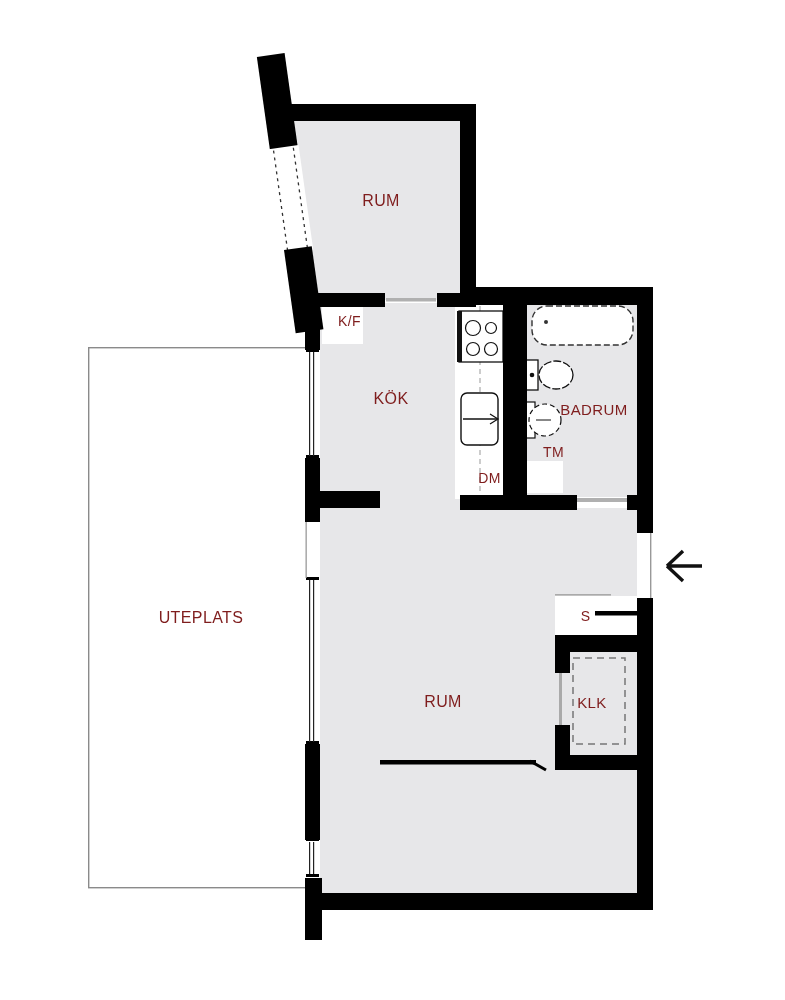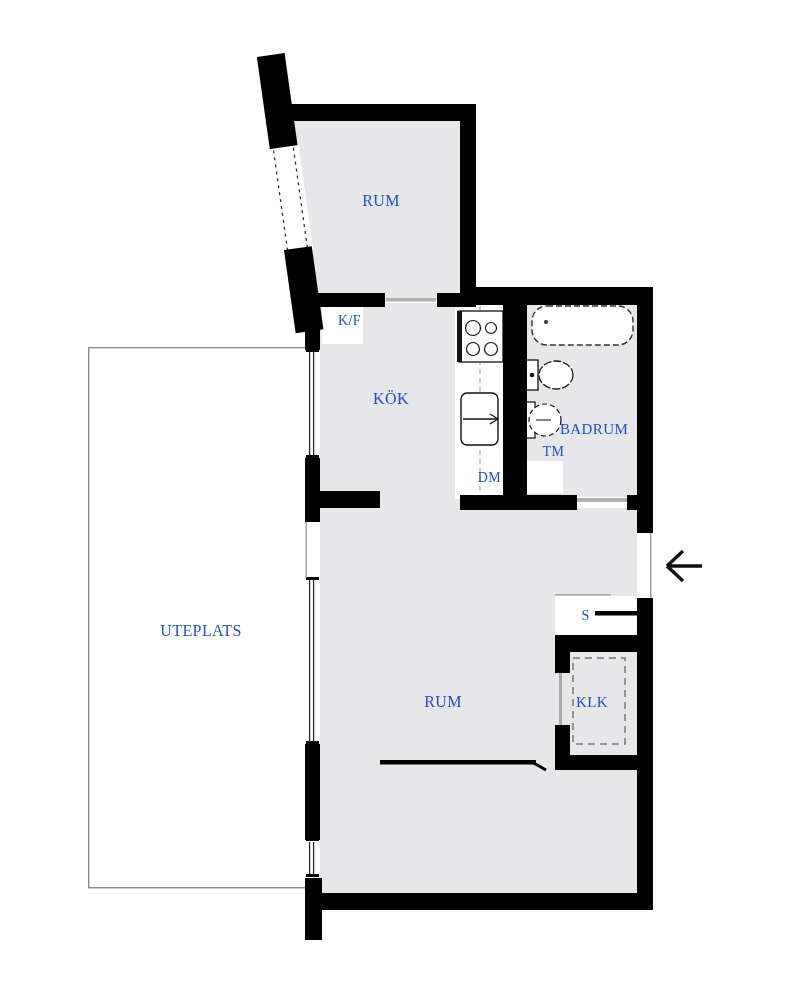--- a/index.html
+++ b/index.html
@@ -7,24 +7,24 @@
     position:relative;
     width:785px;height:1000px;
     background:#ffffff;
     font-family:"Liberation Sans",sans-serif;
     overflow:hidden;
   }
   .plan svg{position:absolute;left:0;top:0;}
   .label{
     position:absolute;
     transform:translate(-50%,-50%);
-    color:#1d4ed8;
+    color:#7f1d1d;
     letter-spacing:.4px;
     white-space:nowrap;
-    font-family:Liberation Serif, serif;
+    font-family:Liberation Sans, sans-serif;
   }
   .lbl-room{font-size:16px;}
   .lbl-mid{font-size:15px;}
   .lbl-small{font-size:14px;padding-left:17px;}
 </style>
 </head>
 <body>
 
 <div class="plan">
 
@@ -156,21 +156,21 @@
       <rect x="650" y="533" width="1.4" height="65" fill="#999999"></rect>
       <rect x="559" y="673" width="3" height="52" fill="#aaaaaa"></rect>
     </g>
 
     <path d="M702 566 H667 M667 566 L683 551 M667 566 L683 581" fill="none" stroke="#111111" stroke-width="3.4"></path>
   </svg>
 
   <div class="label lbl-room" style="left:381px;top:201px;">RUM</div>
   <div class="label lbl-small" style="left:341px;top:321px;">K/F</div>
   <div class="label lbl-room" style="left:391px;top:399px;">KÖK</div>
-  <div class="label lbl-mid" style="left:594px;top:409px;margin-top:20px;">BADRUM</div>
+  <div class="label lbl-mid" style="left:594px;top:409px;">BADRUM</div>
   <div class="label lbl-small" style="left:473px;top:478px;margin-left:8px;">DM</div>
   <div class="label lbl-small" style="left:545px;top:452px;">TM</div>
-  <div class="label lbl-room" style="left:201px;top:631px;">UTEPLATS</div>
+  <div class="label lbl-room" style="left:201px;top:618px;">UTEPLATS</div>
   <div class="label lbl-small" style="left:577px;top:616px;">S</div>
   <div class="label lbl-room" style="left:443px;top:702px;">RUM</div>
   <div class="label lbl-mid" style="left:592px;top:702px;">KLK</div>
 
 </div>
 
 </body></html>

